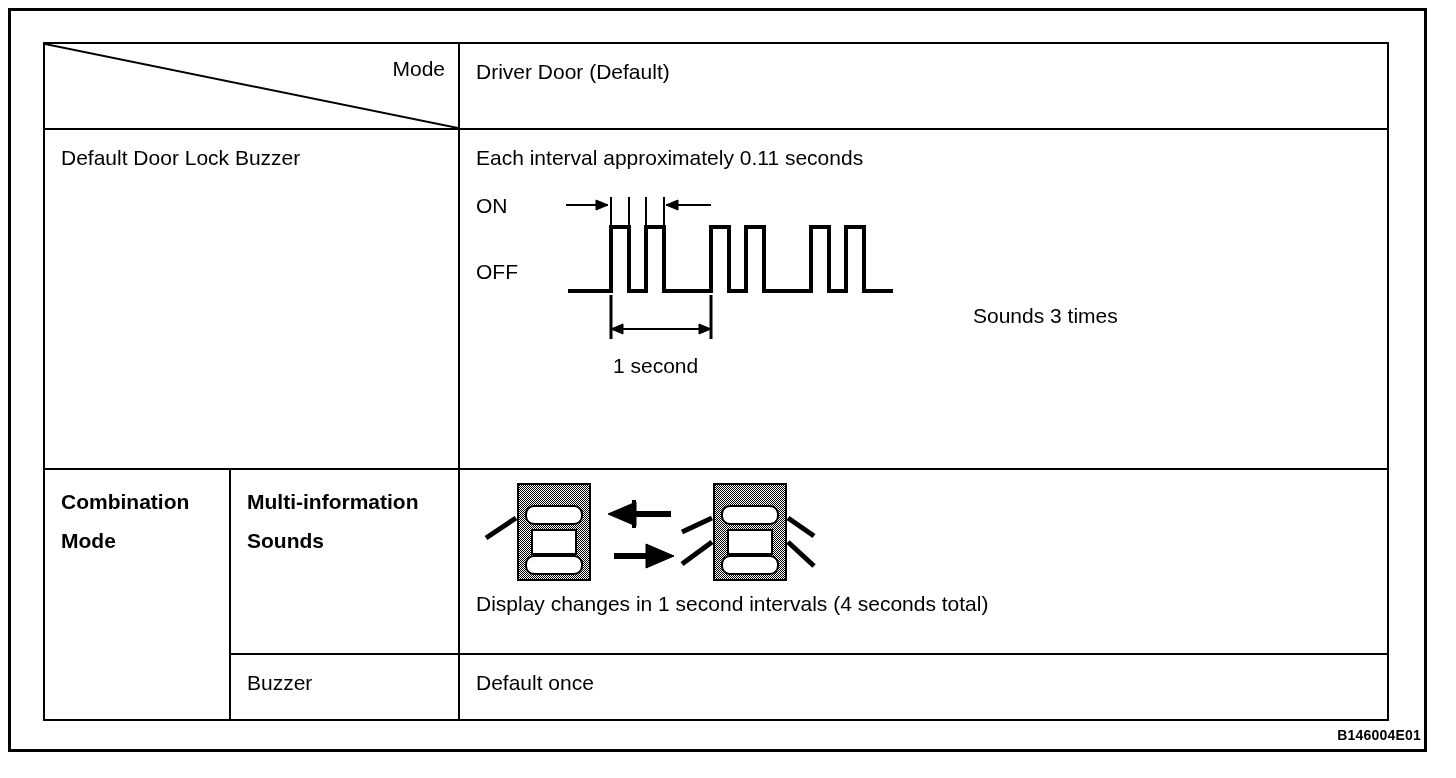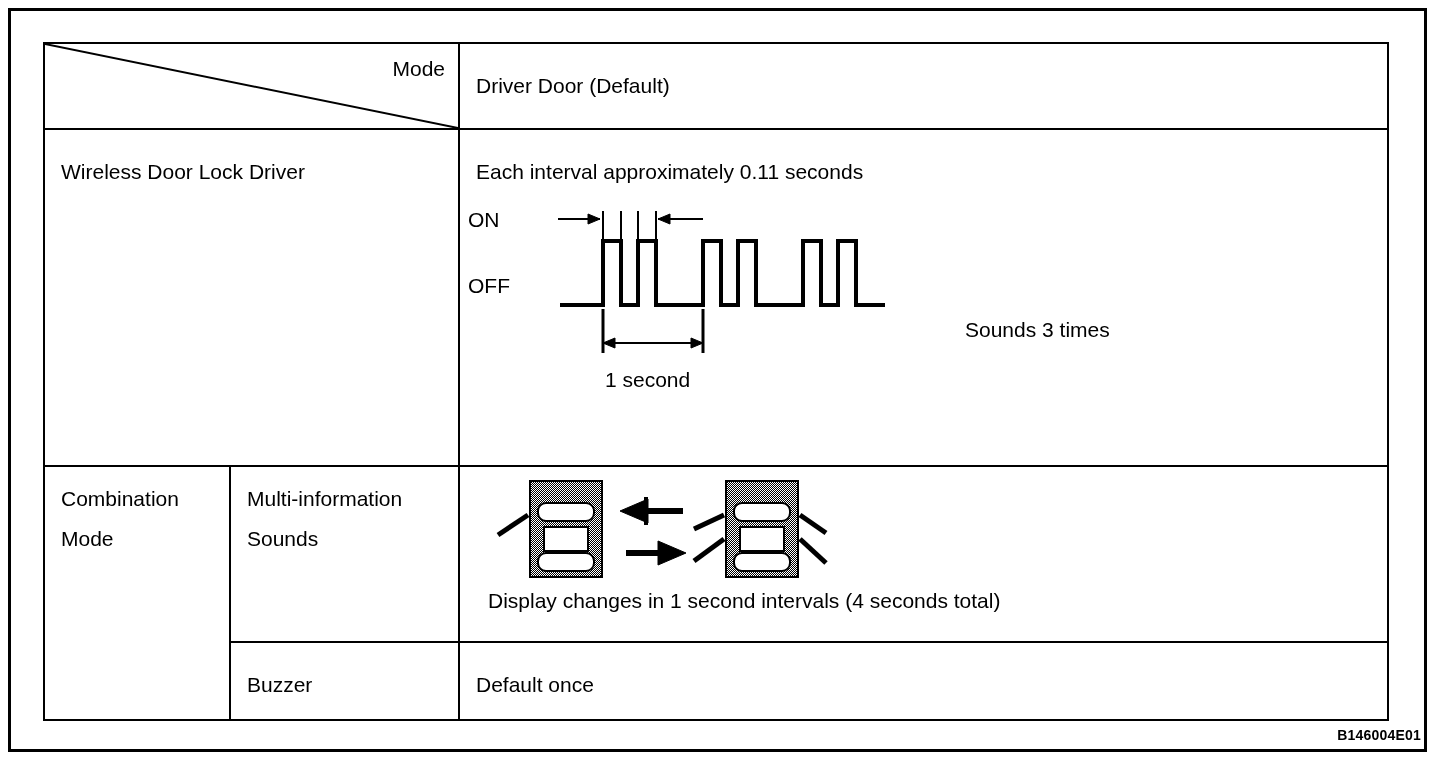--- a/index.html
+++ b/index.html
@@ -42,26 +42,27 @@
     border: 2px solid #000000;
     vertical-align: top;
     padding: 0;
     font-size: 21px;
     font-weight: 400;
     color: #000;
     background: #fff;
   }
 
   .cell-pad {
-    padding: 28px 16px 10px 16px;
+    padding: 14px 16px 10px 16px;
     line-height: 1.38;
   }
   .cell-pad-tight {
     padding: 12px 7px 10px 16px;
     line-height: 1.9;
+    font-weight: bold;
   }
 
   
   .diag-cell {
     position: relative;
     height: 84px;
     overflow: hidden;
   }
   .diag-cell .diag-svg {
     position: absolute;
@@ -76,27 +77,28 @@
     top: 13px;
     font-size: 21px;
     z-index: 2;
   }
 
   
   .wave-wrap {
     position: relative;
     width: 100%;
     height: 230px;
+    padding-left: 8px;
   }
   .wave-svg { display: block; }
 
   
   .mid-fig-wrap {
     position: relative;
-    padding: 10px 0 0 28px;
+    padding: 10px 0 0 16px;
   }
   .cars-svg { display: block; }
   .cars-caption {
     font-size: 21px;
     padding: 4px 0 8px 0;
     white-space: nowrap;
   }
 
   
   #figure-id {
@@ -129,21 +131,21 @@
         </svg>
         <span class="diag-label">Mode</span>
       </td>
       <td>
         <div class="cell-pad">Driver Door (Default)</div>
       </td>
     </tr>
 
     <tr>
       <td colspan="2">
-        <div class="cell-pad">Wireless Door Lock Driver</div>
+        <div class="cell-pad">Default Door Lock Buzzer</div>
       </td>
       <td>
         <div class="cell-pad">Each interval approximately 0.11 seconds</div>
 
         <div class="wave-wrap">
           <svg class="wave-svg" width="925" height="200" viewBox="0 0 925 200">
 
             <text x="8" y="30" font-family="Liberation Sans, sans-serif" font-size="21" fill="#000">ON</text>
             <text x="8" y="96" font-family="Liberation Sans, sans-serif" font-size="21" fill="#000">OFF</text>
 

